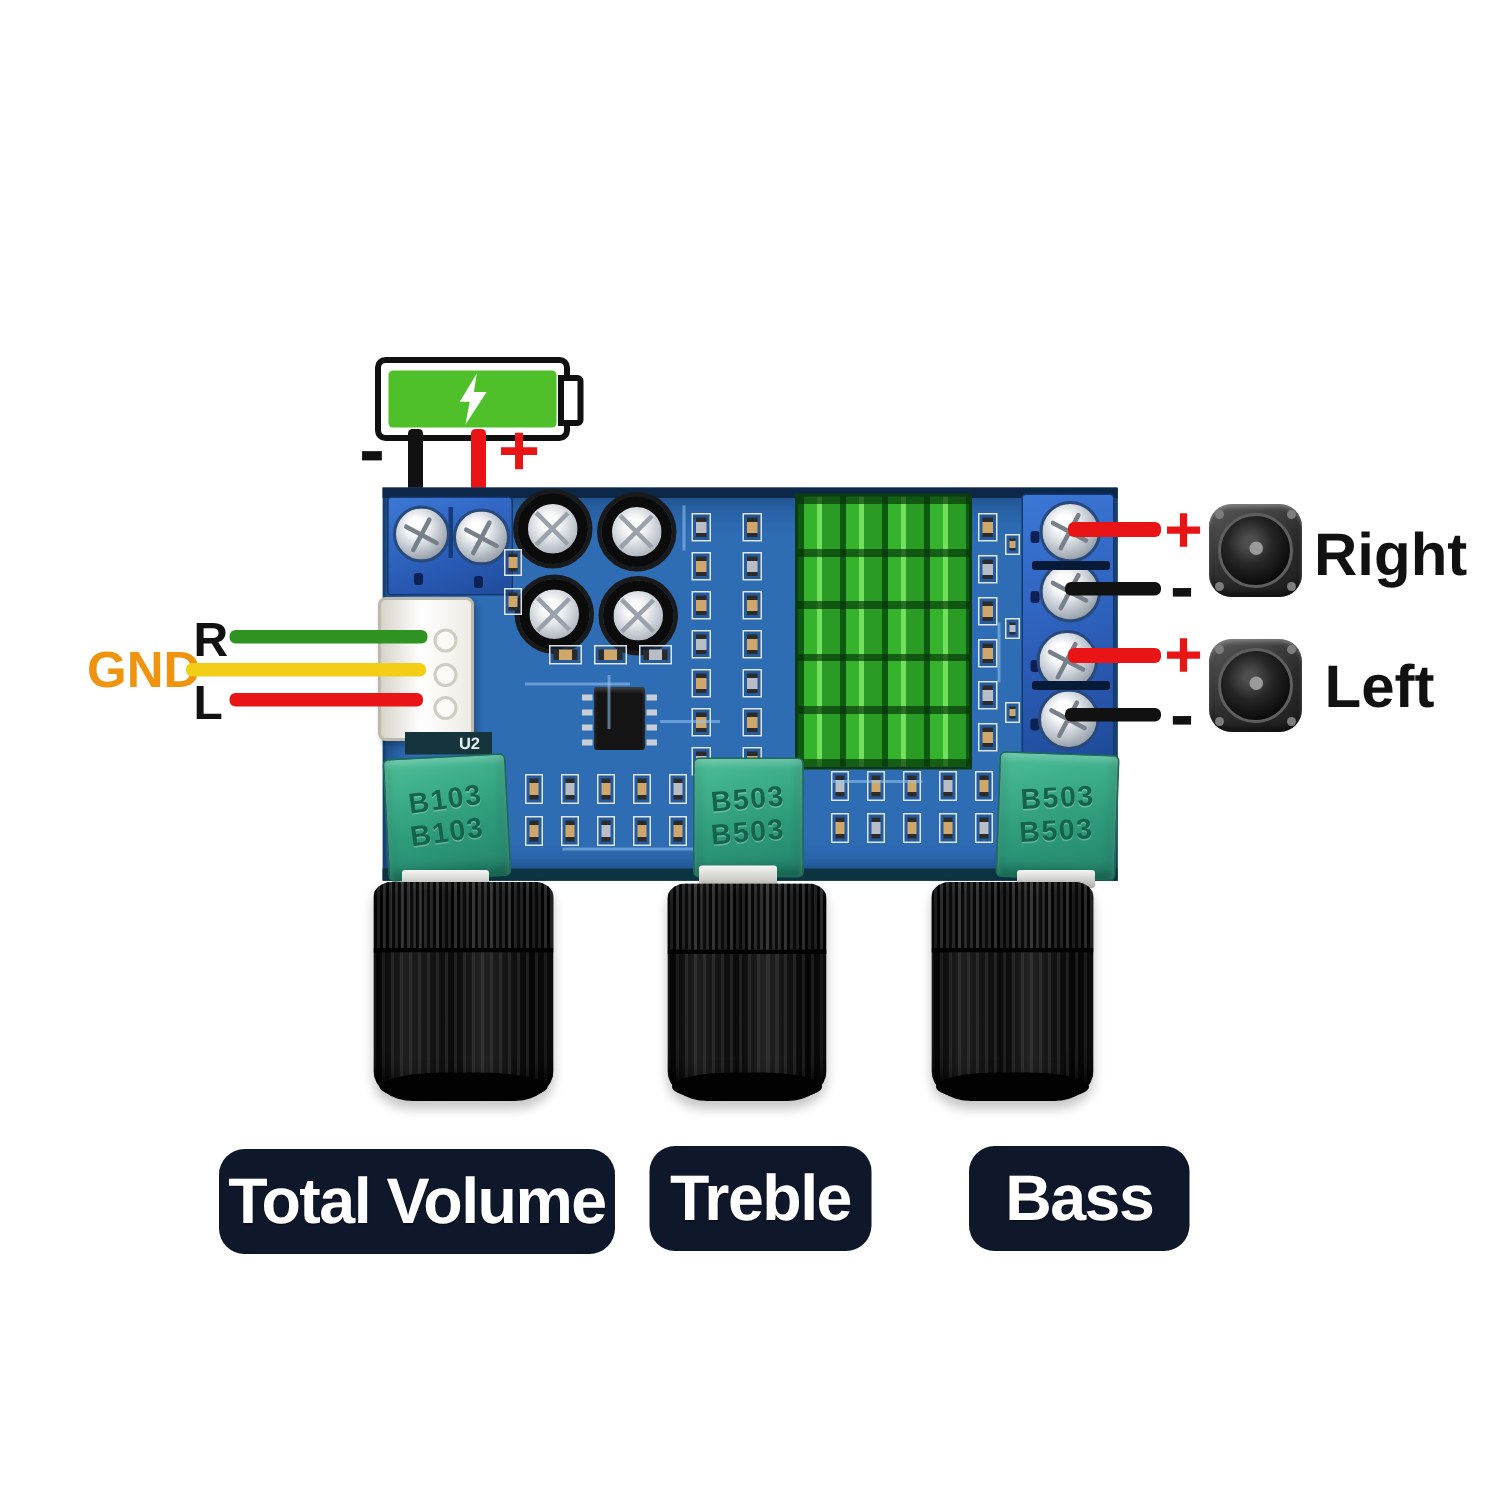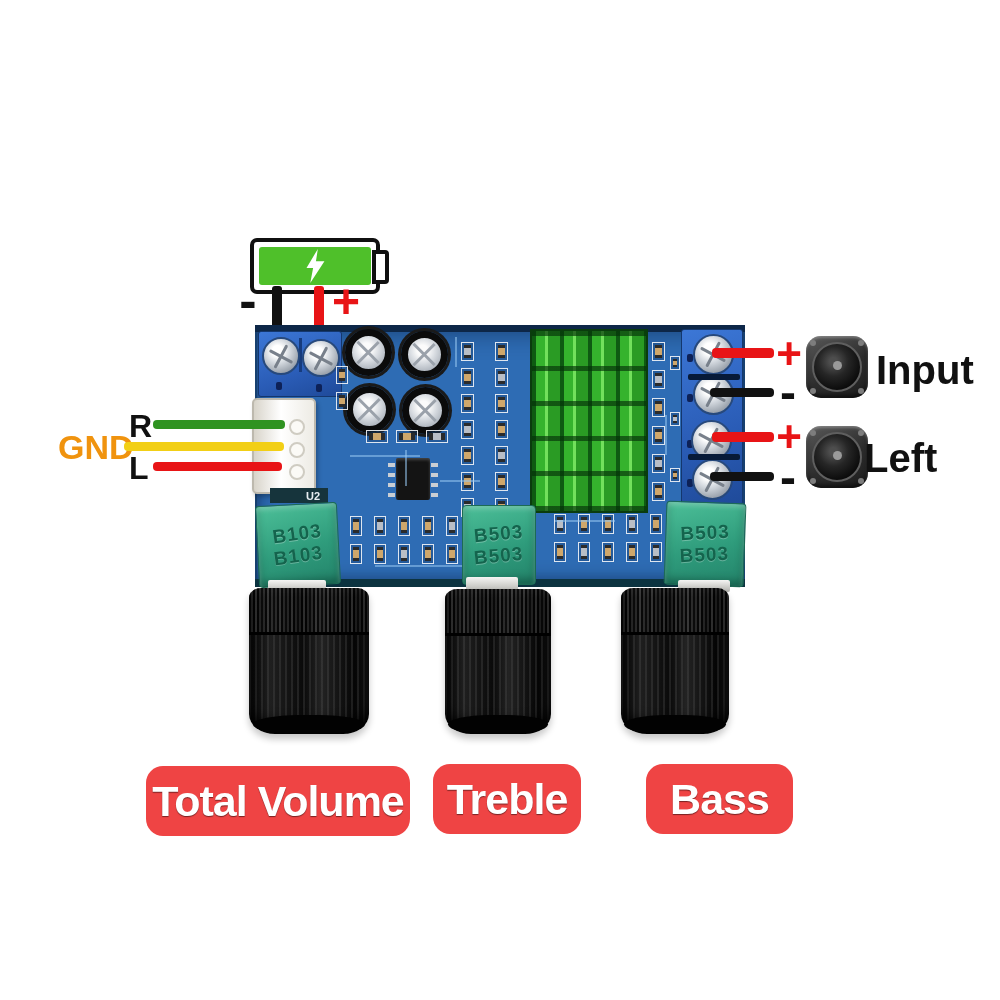--- a/index.html
+++ b/index.html
@@ -79,21 +79,21 @@
   .speaker{position:absolute;width:62px;height:62px;border-radius:15px;
            background:linear-gradient(150deg,#5a5a5a,#2d2d2d 55%,#1d1d1d);
            box-shadow:inset 0 2px 3px rgba(255,255,255,.3), inset 0 -3px 5px rgba(0,0,0,.6);}
   .speaker .cone{position:absolute;left:6px;top:6px;right:6px;bottom:6px;border-radius:50%;border:2px solid #5f5f5f;
            background:radial-gradient(circle at 42% 38%,#4d4d4d 0 10%,#262626 38%,#0a0a0a 75%);}
   .speaker .dot{position:absolute;width:9px;height:9px;border-radius:50%;background:#9a9a9a;left:44%;top:41%;}
   .speaker .screws{position:absolute;left:0;top:0;width:100%;height:100%;}
   .speaker .screws b{position:absolute;width:6px;height:6px;border-radius:50%;background:#7d7d7d;}
 
   .wire-h{position:absolute;border-radius:4px;}
-  .biglabel{position:absolute;background:#ef4444;border-radius:17px;color:#fff;font-weight:bold;
+  .biglabel{position:absolute;background:#0f172a;border-radius:17px;color:#fff;font-weight:bold;
             display:flex;align-items:center;justify-content:center;font-size:43px;letter-spacing:-1px;
             text-shadow:0 1px 1px rgba(0,0,0,.5);}
   .sidetext{position:absolute;font-weight:bold;color:#111;}
 </style>
 </head>
 <body>
 
 <div id="stage">
 
 
@@ -375,19 +375,19 @@
     <div class="screws">
         <b style="left:4px;top:4px;"></b>
         <b style="right:4px;top:4px;"></b>
         <b style="left:4px;bottom:4px;"></b>
         <b style="right:4px;bottom:4px;"></b>
       </div>
     <div class="cone"></div>
       <div class="dot"></div>
   </div>
 
-  <div class="abs sidetext" style="left:876px;top:348px;font-size:40px;">Input</div>
-  <div class="abs sidetext" style="left:864px;top:436px;font-size:40px;">Left</div>
+  <div class="abs sidetext" style="left:876px;top:348px;font-size:40px;">Right</div>
+  <div class="abs sidetext" style="left:883px;top:436px;font-size:40px;">Left</div>
 
   <div class="biglabel" style="left:146px;top:766px;width:264px;height:70px;">Total Volume</div>
   <div class="biglabel" style="left:433px;top:764px;width:148px;height:70px;">Treble</div>
   <div class="biglabel" style="left:646px;top:764px;width:147px;height:70px;">Bass</div>
 </div>
 
 </body></html>

